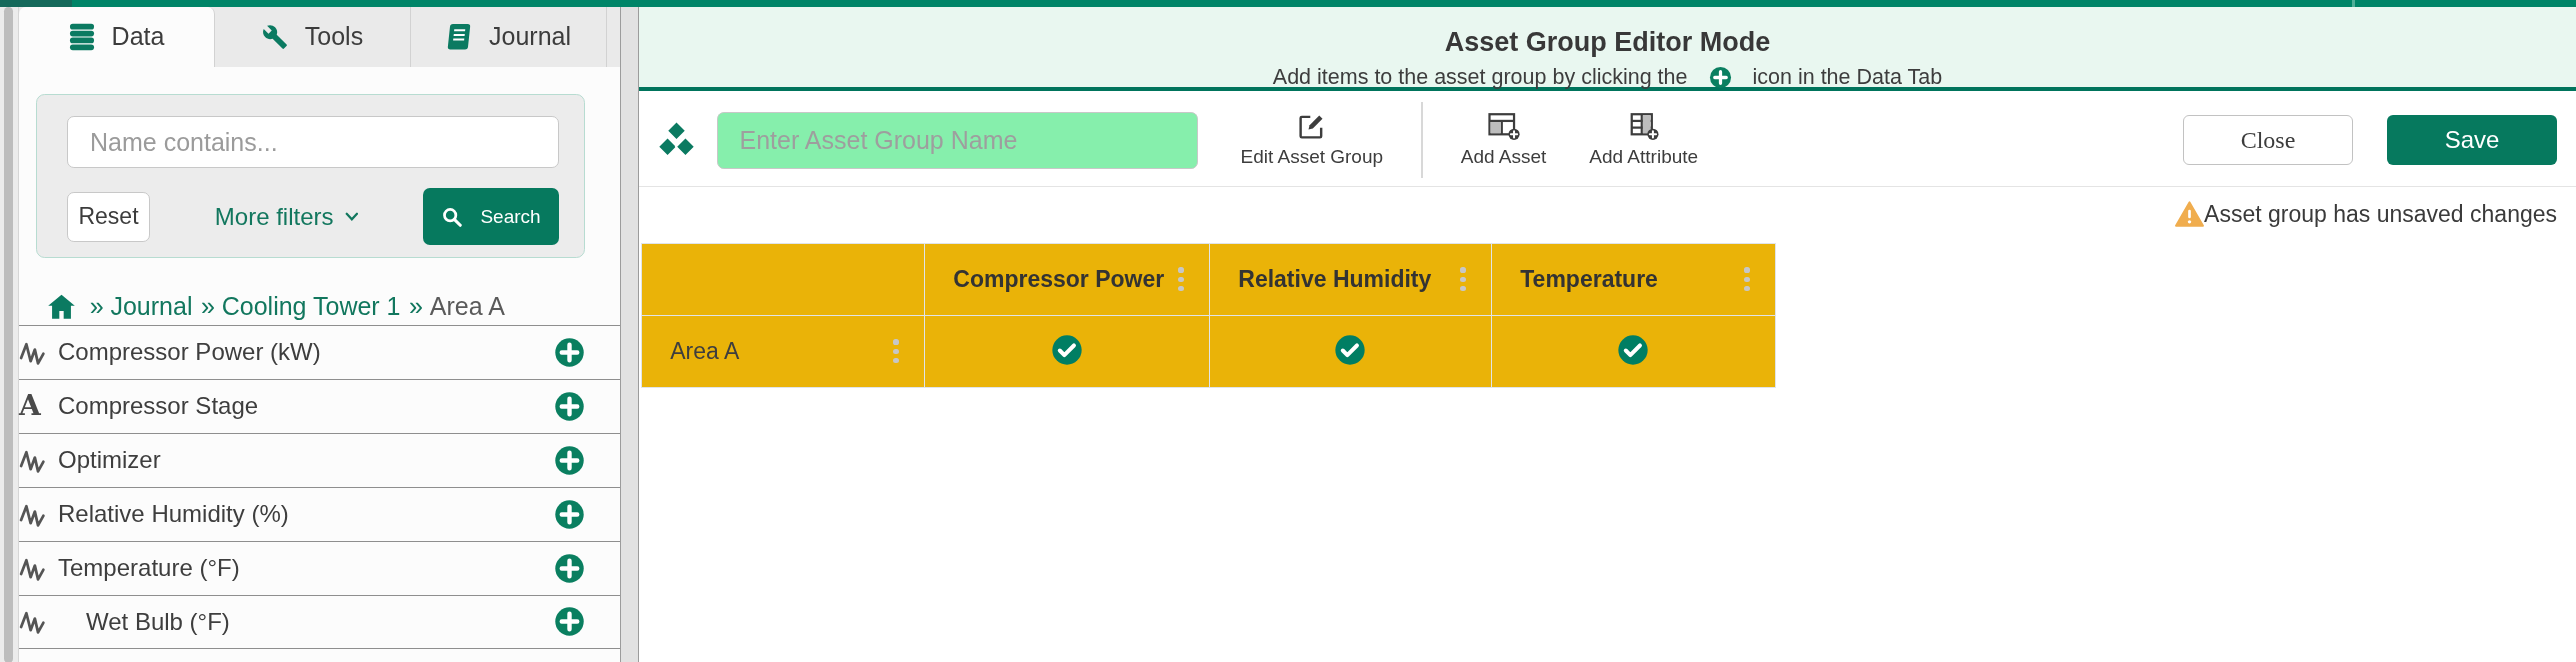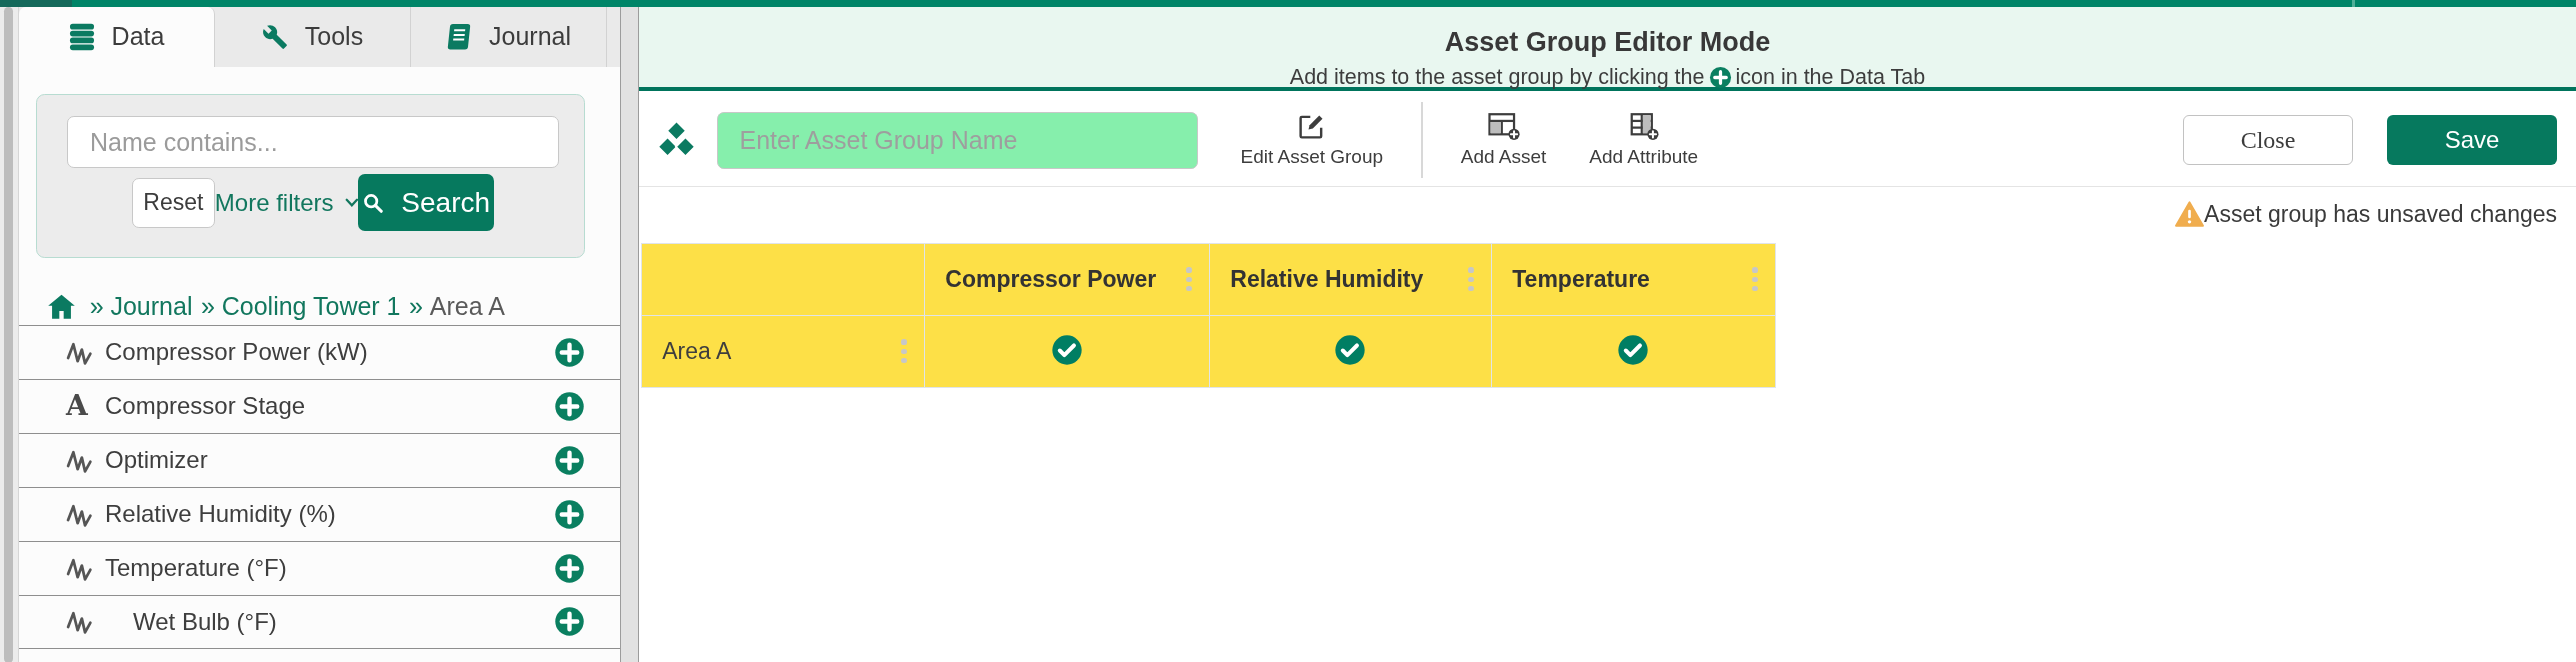--- a/index.html
+++ b/index.html
@@ -22,54 +22,54 @@
          font-size:25px; color:#3c3c3c; background:#eaeaea; border-right:0.9px solid #d2d2d2; cursor:pointer; }
   .tab.active { background:#fcfcfc; border-right:0.9px solid #d2d2d2; border-top-left-radius:6.9px; border-top-right-radius:6.9px; }
   .tab .ticon { display:inline-flex; }
 
   .search-card { position:absolute; left:36px; top:87px; width:549px; height:164px;
                  background:#ececec; border:1.7px solid #b7dcd1; border-radius:8.6px; }
   .name-input { position:absolute; left:30px; top:21.5px; width:492px; height:52px; background:#fff;
                 border:1.7px solid #c8c8c8; border-radius:6.9px; font-size:25px; padding:0 22px; color:#3e3e3e;
                 font-family:"Liberation Sans", sans-serif; }
   .name-input::placeholder { color:#9b9b9b; }
-  .search-row { position:absolute; left:30px; right:25px; top:79px; height:58px;
-                display:flex; align-items:center; justify-content:center; }
+  .search-row { position:absolute; left:30px; right:25px; top:93px; height:58px;
+                display:flex; align-items:center; justify-content:space-between; }
   .reset-btn { width:83px; height:50px; background:#fff; border:1.7px solid #c8c8c8; border-radius:6.9px;
                font-size:23px; color:#3c3c3c; font-family:"Liberation Sans", sans-serif; cursor:pointer; }
   .more-filters { display:inline-flex; align-items:center; gap:11px; color:#12775e; font-size:24px; cursor:pointer; }
   .search-btn { width:136px; height:57px; background:#06795e; border:none; border-radius:6.9px; color:#fff;
-                font-size:28px; display:inline-flex; align-items:center; justify-content:center; gap:17px;
+                font-size:19px; display:inline-flex; align-items:center; justify-content:center; gap:17px;
                 font-family:"Liberation Sans", sans-serif; cursor:pointer; }
 
   .breadcrumb { position:absolute; left:47px; top:283px; height:34px; display:flex; align-items:center;
                 gap:3.4px; font-size:25px; }
   .breadcrumb .home { display:inline-flex; margin-right:5.2px; cursor:pointer; }
   .crumb-link { color:#12775e; cursor:pointer; }
   .crumb-sep { color:#12775e; margin:0 3.4px 0 5.2px; }
   .crumb-current { color:#5a5a5a; }
 
   .item-list { position:absolute; left:19px; right:0; top:318px; }
-  .data-item { height:54px; display:flex; align-items:center; padding-left:47px; border-top:1.7px solid #8e8e8e; }
+  .data-item { height:54px; display:flex; align-items:center; border-top:1.7px solid #8e8e8e; }
   .data-item:last-child { border-bottom:1.7px solid #8e8e8e;gap:28px; }
   .item-icon { width:39px; display:inline-flex; justify-content:flex-start; }
   .string-glyph { font-family:"DejaVu Serif", serif; font-weight:bold; font-size:28px; color:#4a4a4a; line-height:1; }
   .item-label { font-size:24px; color:#3e3e3e; }
   .plus-btn { margin-left:auto; margin-right:35px; display:inline-flex; cursor:pointer; }
 
   
   .splitter { position:absolute; left:620px; top:6.9px; width:19px; height:656px; background:#e2e2e2;
               border-left:1.7px solid #9c9c9c; border-right:1.7px solid #9c9c9c; cursor:col-resize; }
 
   
   .main { position:absolute; left:639px; top:6.9px; width:1937px; height:656px; background:#fff; }
   .banner { position:absolute; left:0; top:0; width:100%; height:84px; background:#e9f7f0;
             border-bottom:4.3px solid #00745c; display:flex; flex-direction:column; align-items:center; }
   .banner-title { margin-top:20px; font-size:27px; font-weight:bold; color:#383838; }
-  .banner-sub { margin-top:6.9px; font-size:21.5px; color:#3d3d3d; display:flex; align-items:center; gap:4px; }
+  .banner-sub { margin-top:6.9px; font-size:21.5px; color:#3d3d3d; display:flex; align-items:center; gap:21px; }
 
   .toolbar { position:absolute; left:0; top:88px; width:100%; height:92px; background:#fff;
              border-bottom:1.7px solid #e4e4e4; display:flex; align-items:center; padding-left:15.5px; }
   .cubes { display:inline-flex; }
   .group-name-input { margin-left:19px; width:481px; height:57px; background:#86efac; border:1.7px solid #c8c8c8;
                       border-radius:6.9px; font-size:25px; padding:0 22px; color:#3e3e3e;
                       font-family:"Liberation Sans", sans-serif; }
   .group-name-input::placeholder { color:#9e9e9e; }
   .tb-btn { display:flex; flex-direction:column; align-items:center; gap:5.2px; background:none; border:none;
             font-size:19px; color:#3d3d3d; font-family:"Liberation Sans", sans-serif; cursor:pointer; }
@@ -79,21 +79,21 @@
   .spacer { flex:1; }
   .close-btn { width:170px; height:50px; background:#fff; border:1.7px solid #c2c2c2; border-radius:6px;
                font-size:24px; color:#3c3c3c; font-family:Liberation Serif, serif; margin-right:34px; cursor:pointer; }
   .save-btn { width:170px; height:50px; background:#06795e; border:none; border-radius:6px;
               font-size:24px; color:#fff; font-family:"Liberation Sans", sans-serif; margin-right:19px; cursor:pointer; }
 
   .warning { position:absolute; right:19px; top:194px; display:flex; align-items:center; 
              font-size:23px; color:#3a3a3a; }
 
   .ag-table { position:absolute; left:1.7px; top:236px; border-collapse:collapse; }
-  .ag-table td, .ag-table th { border:1.7px solid #e0e4e9; height:72px; background:#fde047; padding:0; }
+  .ag-table td, .ag-table th { border:1.7px solid #e0e4e9; height:72px; background:#eab308; padding:8px; }
   .cell-inner { display:flex; align-items:center; justify-content:space-between; padding:0 13.7px 0 20.6px; }
   .col-head { font-size:23px; font-weight:bold; color:#333; }
   .row-name { font-size:23px; color:#3e3e3e; font-weight:normal; }
   .check-cell { text-align:center; vertical-align:middle; }
   .kebab { display:inline-flex; flex-direction:column; gap:4.3px; cursor:pointer; padding:3.4px; }
   .kebab i { width:5.2px; height:5.2px; border-radius:50%; background:#c7c7c7; }
 </style>
 </head>
 <body>
 

